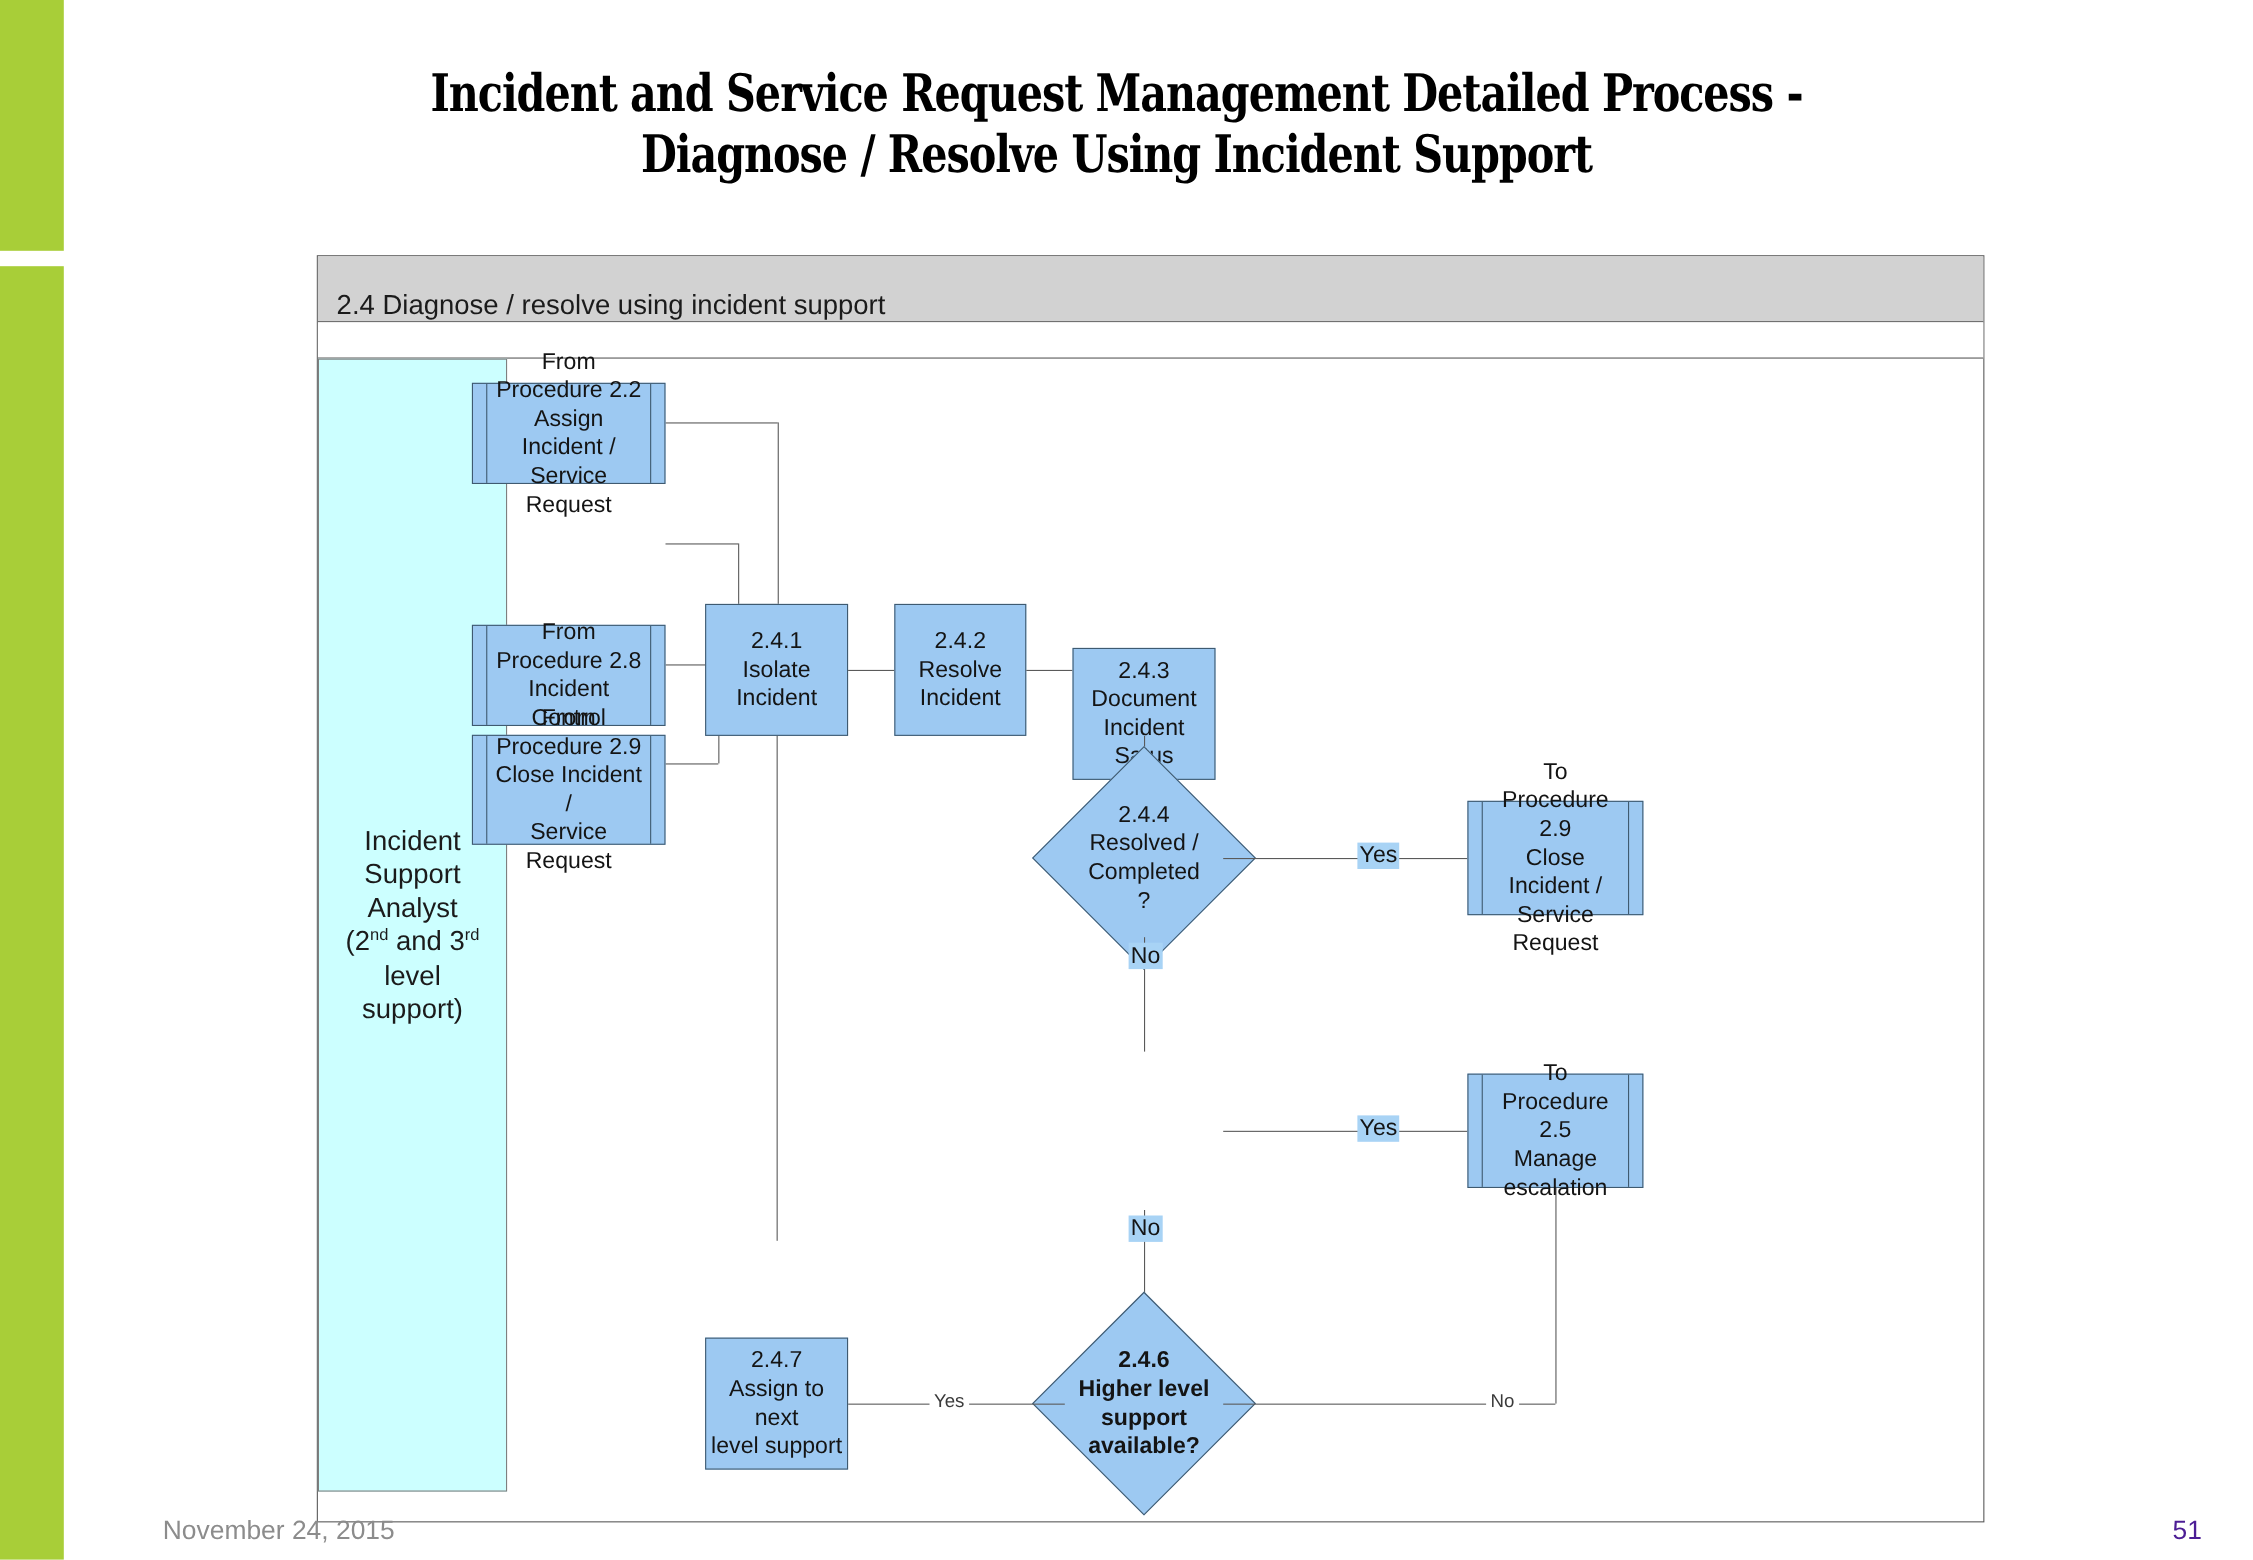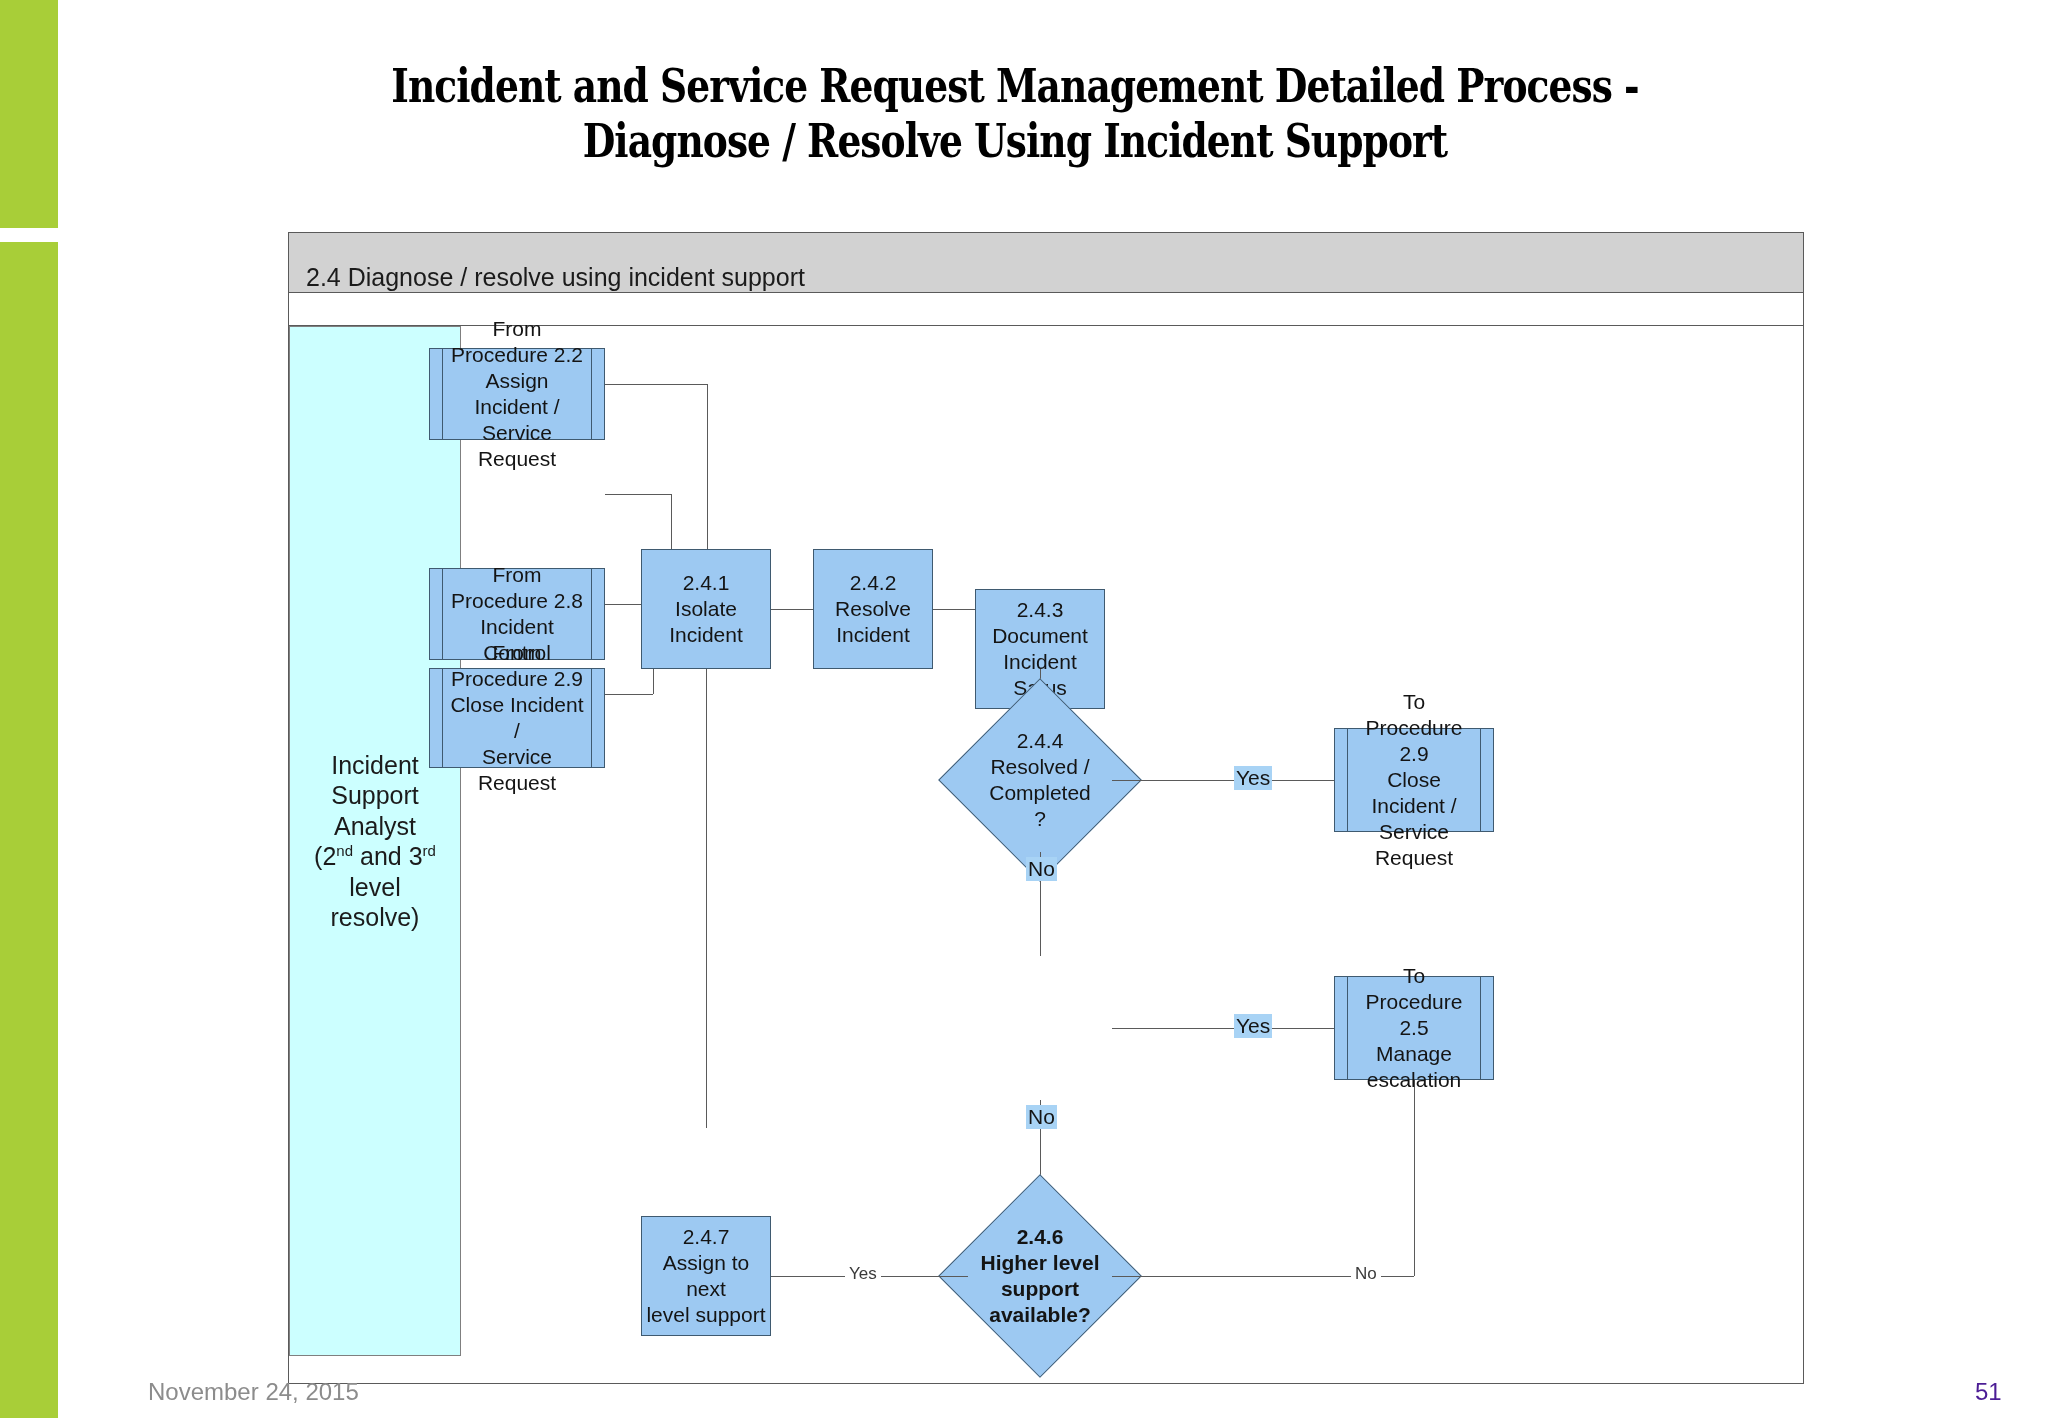--- a/index.html
+++ b/index.html
@@ -149,21 +149,21 @@
 
     <div class="canvas">
 
       <div class="lane">
         <div class="lane-label">
           <span>Incident</span><br>
           <span>Support</span><br>
           <span>Analyst</span><br>
           <span>(2</span><sup>nd</sup><span> and 3</span><sup>rd</sup><br>
           <span>level</span><br>
-          <span>resolve)</span>
+          <span>support)</span>
         </div>
       </div>
 
       <div class="ln lh" style="left:316px;top:58px;width:102px;"></div>
       <div class="ln lv" style="left:418px;top:58px;height:165px;"></div>
 
       <div class="ln lh" style="left:316px;top:168px;width:66px;"></div>
       <div class="ln lv" style="left:382px;top:168px;height:55px;"></div>
 
       <div class="ln lh" style="left:382px;top:223px;width:36px;"></div>

